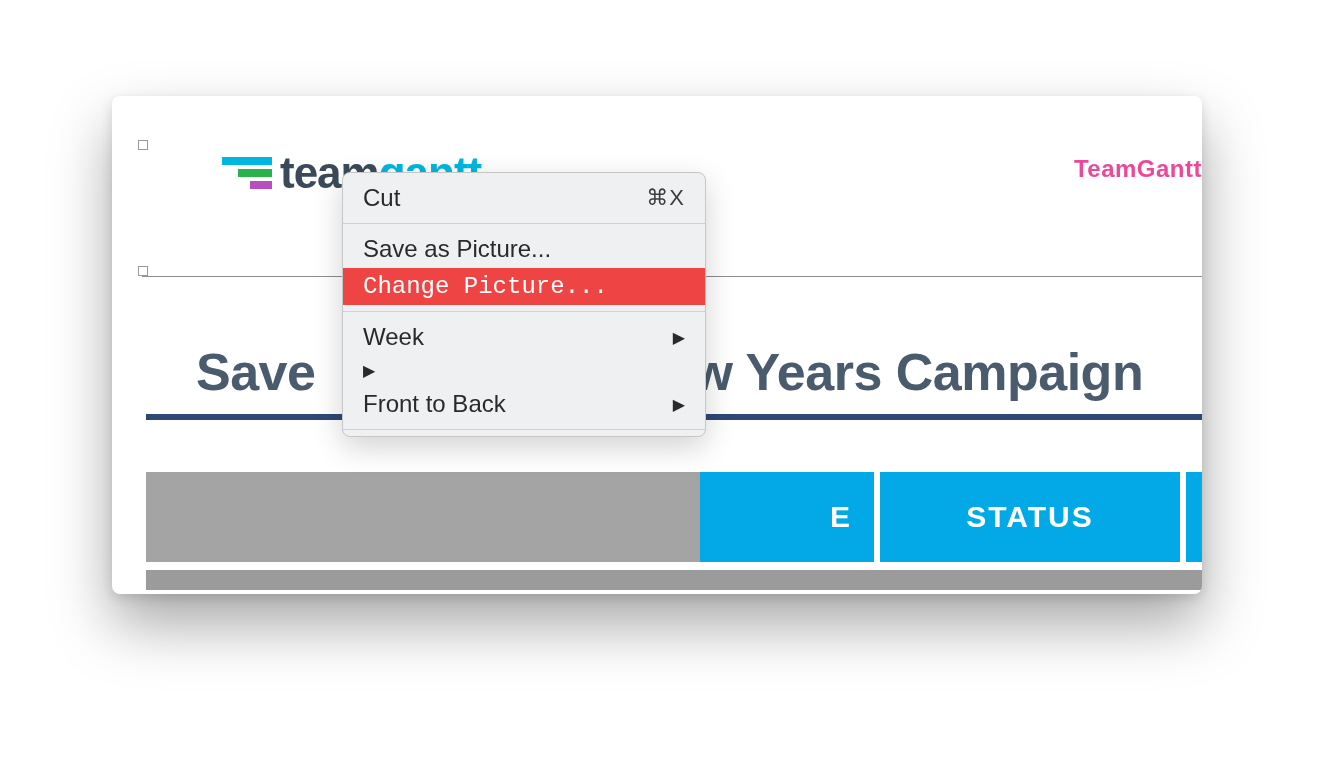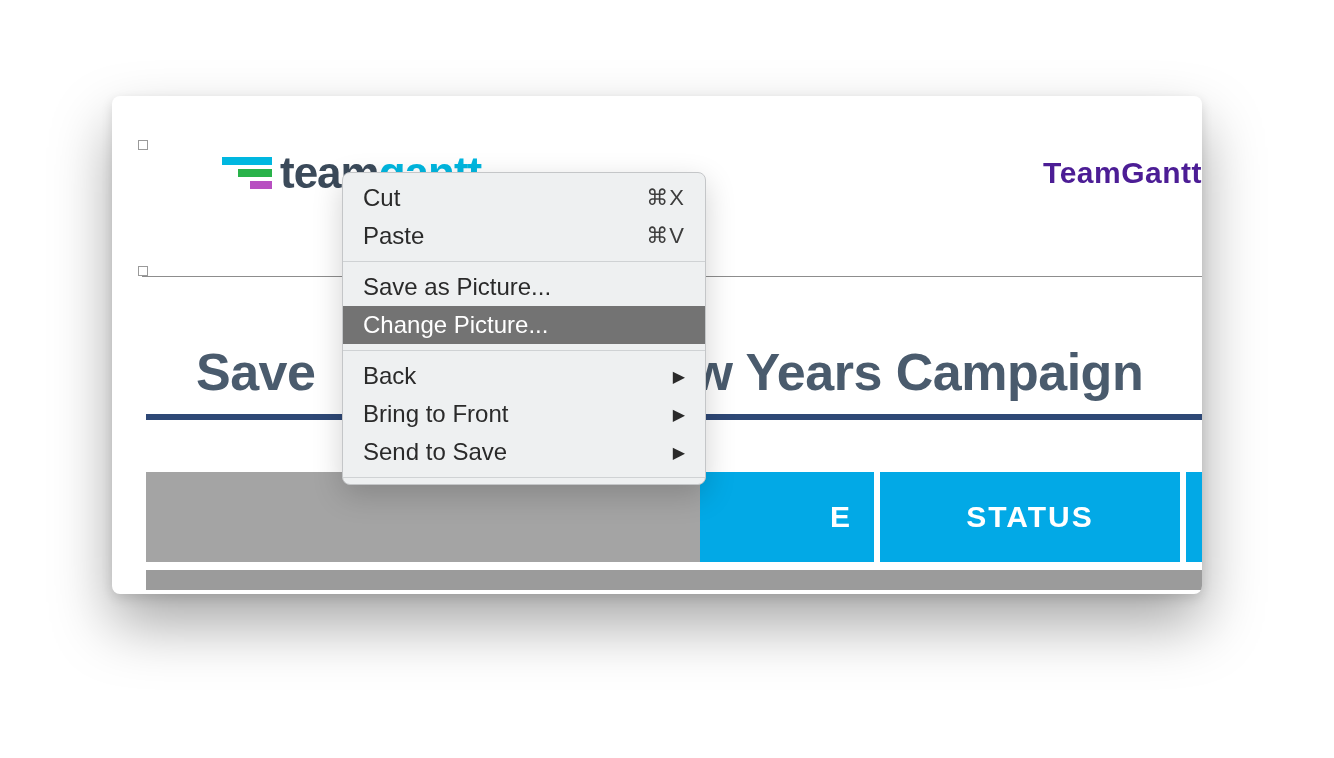--- a/index.html
+++ b/index.html
@@ -52,22 +52,22 @@
   .bar-green { width: 34px; background: #29b24a; }
   .bar-pink  { width: 22px; background: #b84fc1; }
   .logo-text { font-size: 44px; font-weight: 700; color: #3b4a5a; letter-spacing: -1px; }
   .logo-text .accent { color: #00b7e0; }
 
   .top-right {
     position: absolute;
     right: 0px;
     top: 56px;
     text-align: left;
-    color: #4c1d95;
-    font-size: 30px;
+    color: #ec4899;
+    font-size: 24px;
     font-weight: 600;
     line-height: 1.4;
     letter-spacing: 0.5px;
   }
 
   .hr {
     position: absolute;
     left: 30px; right: 0;
     top: 180px;
     border-top: 1px solid #8d8d8d;
@@ -144,22 +144,23 @@
   }
   .menu-item {
     display: flex;
     align-items: center;
     justify-content: space-between;
     padding: 5px 20px;
     cursor: default;
     gap: 36px;
   }
   .menu-item.selected {
-    background: #737373;
+    background: #ef4444;
     color: #ffffff;
+    font-family: Liberation Mono, monospace;
   }
   .menu .shortcut {
     letter-spacing: 1px;
     font-size: 22px;
     opacity: 0.9;
   }
   .menu .chev {
     font-size: 16px;
   }
   .menu-sep {
@@ -208,42 +209,37 @@
   </div>
   <div class="blue-cell blue-tail"></div>
   <div class="gray-row2"></div>
 
   <div class="menu">
     <div class="menu-pad-top"></div>
     <div class="menu-item">
       <span>Cut</span>
       <span class="shortcut">⌘X</span>
     </div>
-    <div class="menu-item">
-      <span>Paste</span>
-      <span class="shortcut">⌘V</span>
-    </div>
     <div class="menu-sep"></div>
     <div class="menu-item">
       <span>Save as Picture...</span>
       <span></span>
     </div>
     <div class="menu-item selected">
       <span>Change Picture...</span>
       <span></span>
     </div>
     <div class="menu-sep"></div>
     <div class="menu-item">
-      <span>Back</span>
+      <span>Week</span>
       <span class="chev">▶</span>
     </div>
     <div class="menu-item">
-      <span>Bring to Front</span>
       <span class="chev">▶</span>
     </div>
     <div class="menu-item">
-      <span>Send to Save</span>
+      <span>Front to Back</span>
       <span class="chev">▶</span>
     </div>
     <div class="menu-sep"></div>
   </div>
 
 </div>
 
 </body></html>

